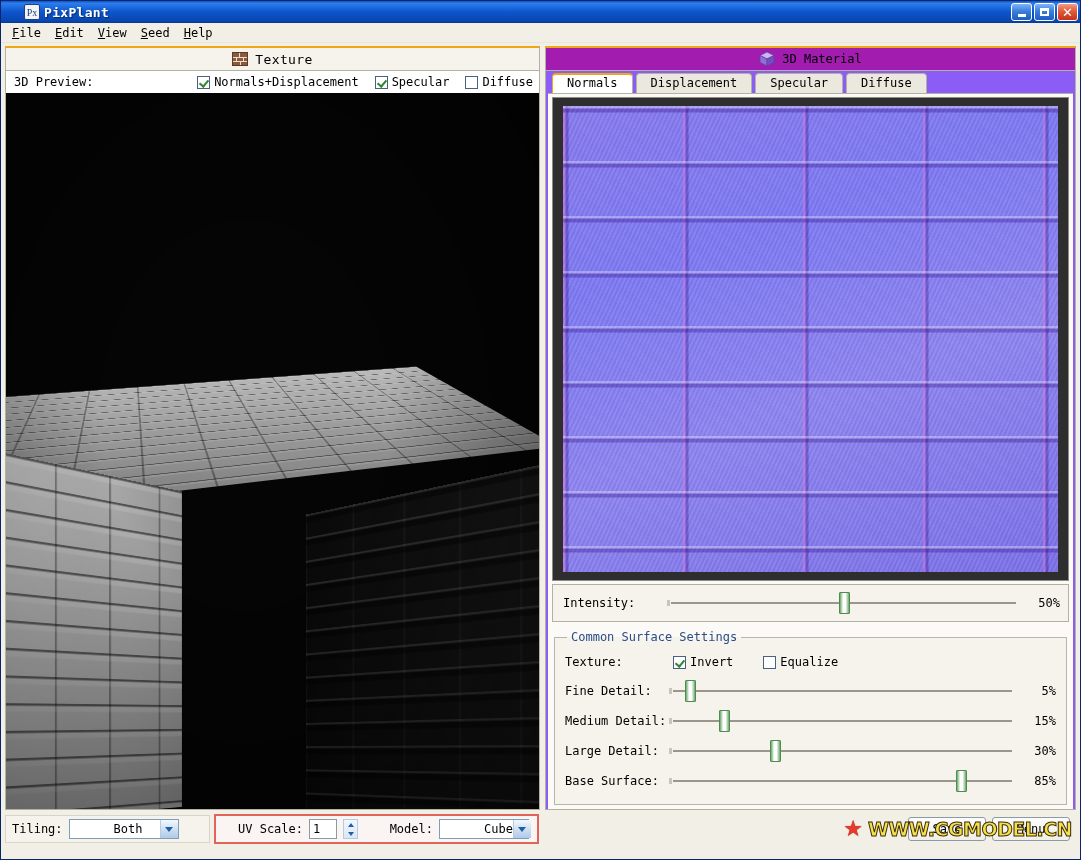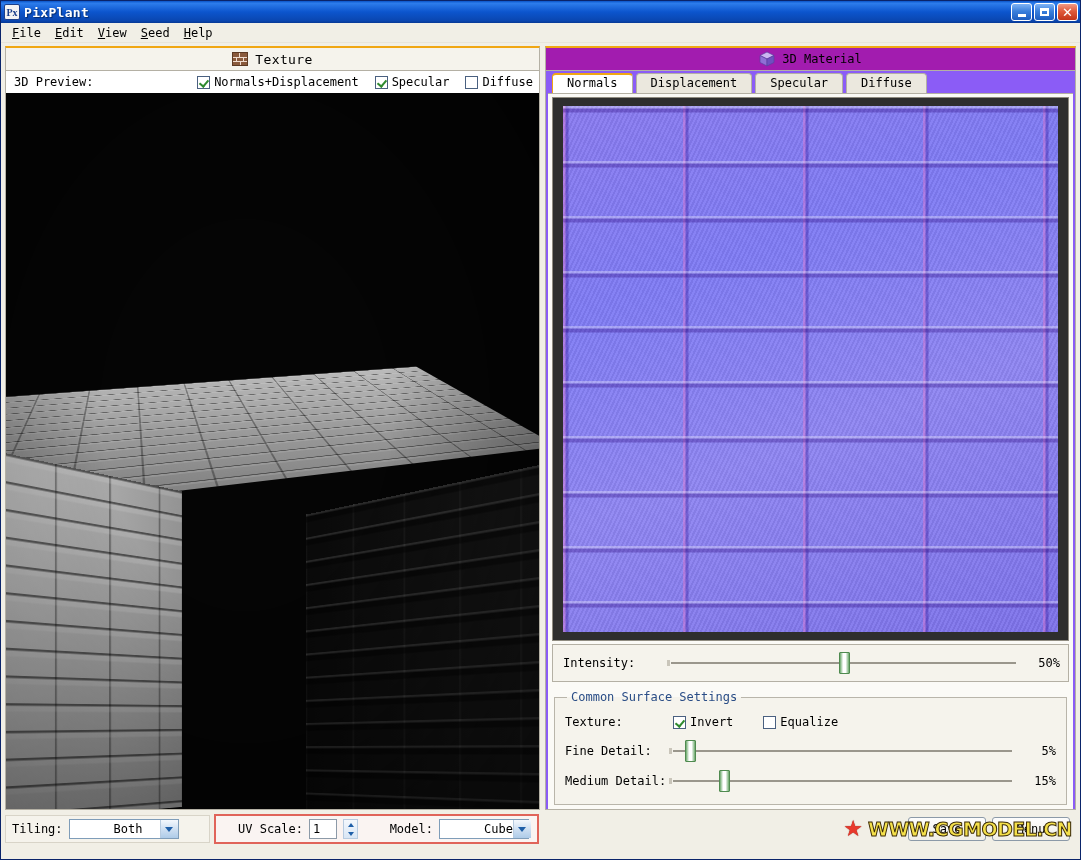--- a/index.html
+++ b/index.html
@@ -34,23 +34,24 @@
     position: relative;
   }
   .titlebar .app-icon {
     width: 16px; height: 16px;
     background: #f3f3f3;
     border: 1px solid #1b3f8b;
     border-radius: 2px;
     margin-right: 4px;
     display: flex; align-items: center; justify-content: center;
     font-family: "Liberation Serif", serif;
-    font-size: 10px; font-weight: bold;
+    font-size: 10px; font-weight: normal;
     color: #1b3f8b;
     box-sizing: border-box;
+    margin-left: 20px;
   }
   .titlebar .title-text {
     color: #fff; font-weight: bold;
     font-size: 13px;
     font-family: "DejaVu Sans Mono","Liberation Mono",monospace;
     text-shadow: 1px 1px 1px rgba(0,0,0,0.45);
     letter-spacing: 0.3px;
   }
   .winbtns { position: absolute; right: 2px; top: 2px; display: flex; gap: 2px; }
   .winbtn {
@@ -650,21 +651,35 @@
             </div>
 
             <div class="slider-row">
               <div class="s-label">Medium Detail:</div>
               <div class="slider-track">
                 <div class="slider-thumb" id="thumb-s1" style="left: 15%;"></div>
               </div>
               <div class="slider-val">15%</div>
             </div>
 
-
+            <div class="slider-row">
+              <div class="s-label">Large Detail:</div>
+              <div class="slider-track">
+                <div class="slider-thumb" id="thumb-s2" style="left: 30%;"></div>
+              </div>
+              <div class="slider-val">30%</div>
+            </div>
+
+            <div class="slider-row">
+              <div class="s-label">Base Surface:</div>
+              <div class="slider-track">
+                <div class="slider-thumb" id="thumb-s3" style="left: 85%;"></div>
+              </div>
+              <div class="slider-val">85%</div>
+            </div>
           </fieldset>
         </div>
       </div>
     </div>
   </div>
 
   <div class="bottombar">
 
     <div class="bb-left">
       <div>Tiling:</div>

